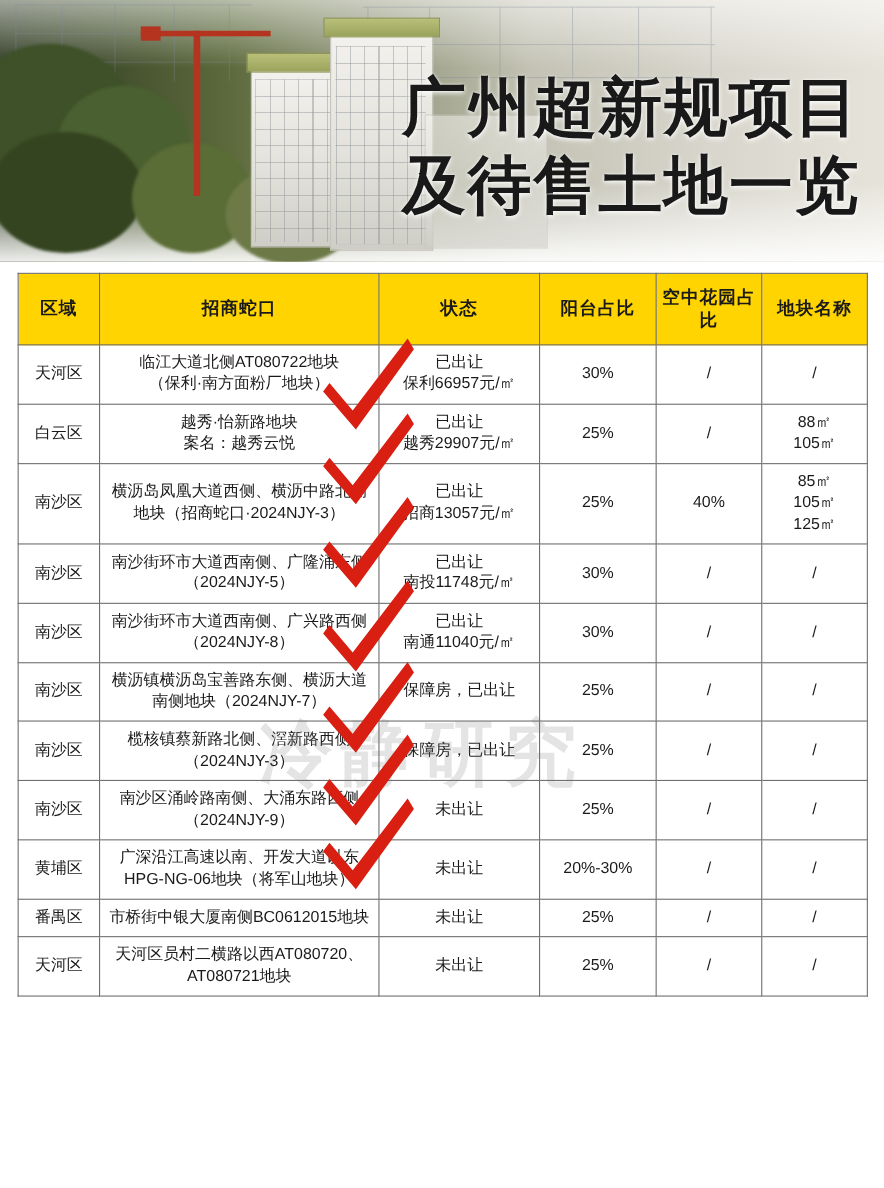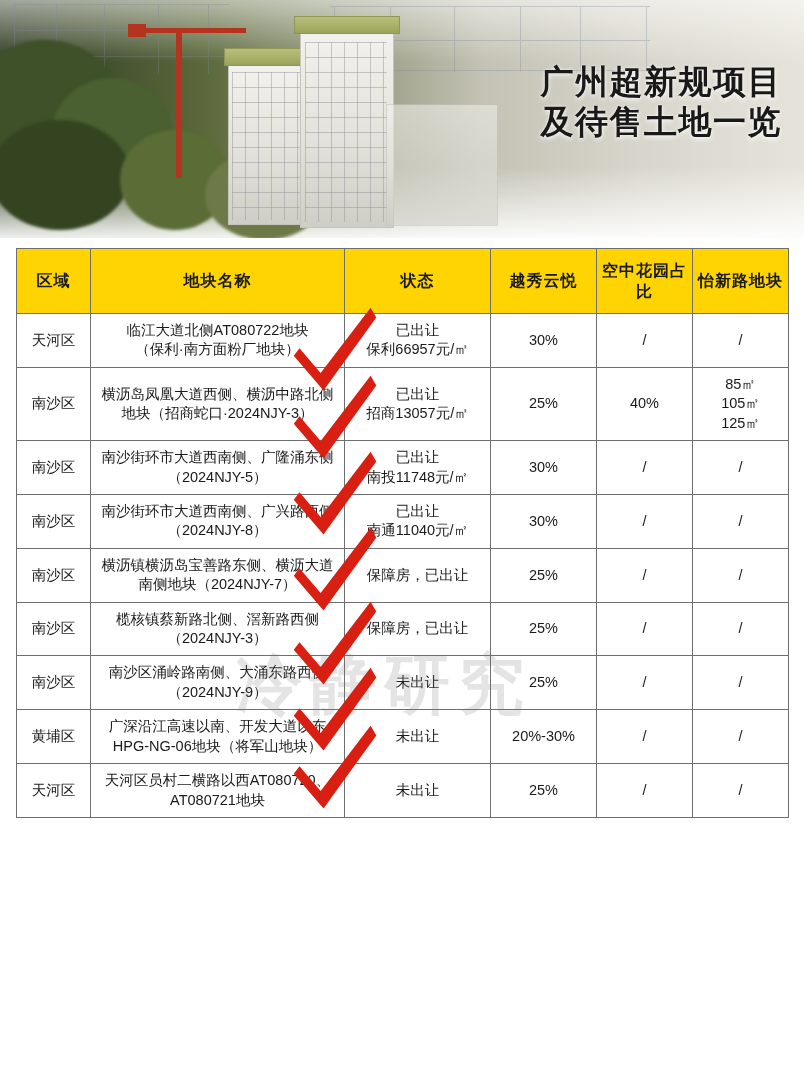--- a/index.html
+++ b/index.html
@@ -71,21 +71,21 @@
       repeating-linear-gradient(180deg, rgba(140,145,150,0.45) 0 1px, transparent 1px 15px);
   }
 
   .hero-title {
     position: absolute;
     right: 22px;
     top: 62px;
     text-align: right;
     font-family: "DejaVu Sans", "Liberation Sans", sans-serif;
     font-weight: 700;
-    font-size: 33px;
+    font-size: 58px;
     line-height: 1.22;
     color: #191919;
     letter-spacing: 1.5px;
     text-shadow: 0 2px 5px rgba(255,255,255,0.85), 0 0 2px rgba(255,255,255,0.9);
     white-space: pre;
   }
 
   
   .table-wrap {
     position: absolute;
@@ -219,37 +219,48 @@
       <col class="c-region">
         <col class="c-name">
         <col class="c-status">
       <col class="c-balc">
         <col class="c-sky">
         <col class="c-prod">
     </colgroup>
     <thead>
       <tr>
         <th>区域</th>
+        <th>招商蛇口</th>
+        <th>状态</th>
+        <th>阳台占比</th>
+        <th>空中花园占比</th>
         <th>地块名称</th>
-        <th>状态</th>
-        <th>越秀云悦</th>
-        <th>空中花园占比</th>
-        <th>怡新路地块</th>
       </tr>
     </thead>
     <tbody>
       <tr>
         <td class="c-region-cell">天河区</td>
         <td class="c-name-cell multi">临江大道北侧AT080722地块
 （保利·南方面粉厂地块）</td>
         <td class="c-status-cell multi">已出让
 保利66957元/㎡</td>
         <td class="c-num">30%</td>
         <td class="c-num">/</td>
         <td class="c-prod-cell multi">/</td>
+      </tr>
+      <tr>
+        <td class="c-region-cell">白云区</td>
+        <td class="c-name-cell multi">越秀·怡新路地块
+案名：越秀云悦</td>
+        <td class="c-status-cell multi">已出让
+越秀29907元/㎡</td>
+        <td class="c-num">25%</td>
+        <td class="c-num">/</td>
+        <td class="c-prod-cell multi">88㎡
+105㎡</td>
       </tr>
       <tr>
         <td class="c-region-cell">南沙区</td>
         <td class="c-name-cell multi">横沥岛凤凰大道西侧、横沥中路北侧地块（招商蛇口·2024NJY-3）</td>
         <td class="c-status-cell multi">已出让
 招商13057元/㎡</td>
         <td class="c-num">25%</td>
         <td class="c-num">40%</td>
         <td class="c-prod-cell multi">85㎡
 105㎡
@@ -303,20 +314,28 @@
       </tr>
       <tr>
         <td class="c-region-cell">黄埔区</td>
         <td class="c-name-cell multi">广深沿江高速以南、开发大道以东HPG-NG-06地块（将军山地块）</td>
         <td class="c-status-cell multi">未出让</td>
         <td class="c-num">20%-30%</td>
         <td class="c-num">/</td>
         <td class="c-prod-cell multi">/</td>
       </tr>
       <tr>
+        <td class="c-region-cell">番禺区</td>
+        <td class="c-name-cell multi">市桥街中银大厦南侧BC0612015地块</td>
+        <td class="c-status-cell multi">未出让</td>
+        <td class="c-num">25%</td>
+        <td class="c-num">/</td>
+        <td class="c-prod-cell multi">/</td>
+      </tr>
+      <tr>
         <td class="c-region-cell">天河区</td>
         <td class="c-name-cell multi">天河区员村二横路以西AT080720、AT080721地块</td>
         <td class="c-status-cell multi">未出让</td>
         <td class="c-num">25%</td>
         <td class="c-num">/</td>
         <td class="c-prod-cell multi">/</td>
       </tr>
     </tbody>
   </table>
 </div>

